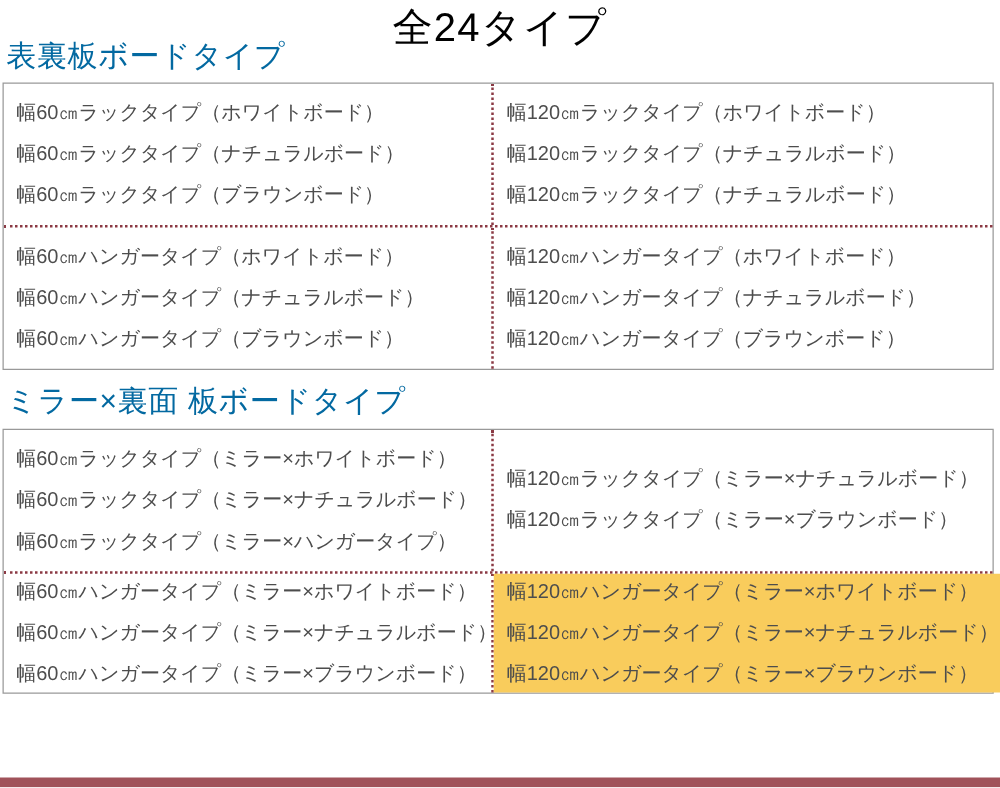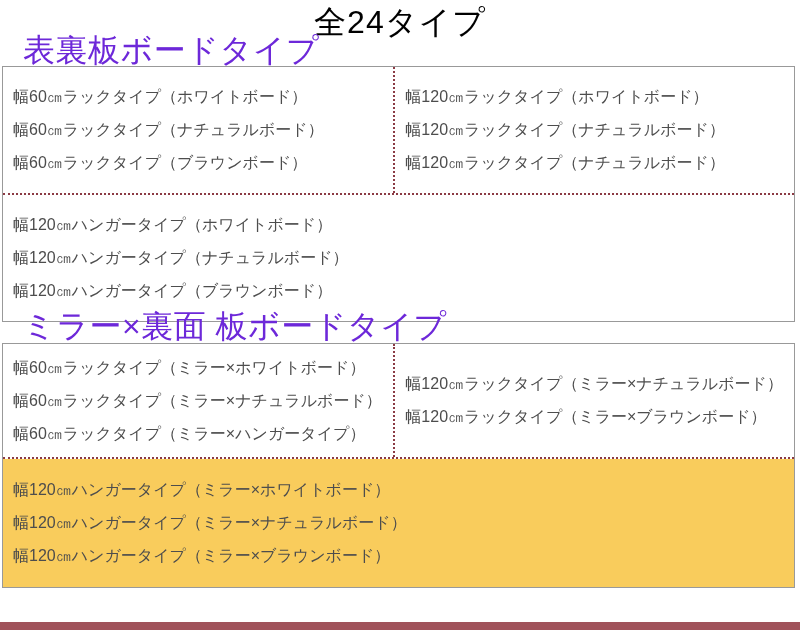--- a/index.html
+++ b/index.html
@@ -17,42 +17,41 @@
     top: 1px; left: 0; right: 0;
     text-align: center;
     font-size: 32px;
     font-weight: 400;
     color: #000000;
     letter-spacing: 1px;
   }
   .section-heading {
     position: absolute;
     left: 5px;
-    font-size: 32px;
+    font-size: 24px;
     font-weight: 500;
-    color: #6d28d9;
+    color: #0369a1;
     letter-spacing: 0.5px;
     white-space: nowrap;
-    margin-left: 18px;
   }
   .heading-1 { top: 29px; }
   .heading-2 { top: 305px; }
 
   .type-table {
     position: absolute;
     left: 2px;
     width: 793px;
     border: 1px solid #999999;
     box-sizing: border-box;
     display: flex;
     flex-direction: column;
     background: #ffffff;
   }
-  .table-1 { top: 66px;  height: 256px; }
-  .table-2 { top: 343px; height: 245px; }
+  .table-1 { top: 66px;  height: 230px; }
+  .table-2 { top: 343px; height: 212px; }
 
   .row-group { display: flex; flex: 1; min-height: 0; }
   .row-group + .row-group { border-top: 2px dotted #8b3a44; }
   .table-2 .group-top { flex: 0 0 113px; }
 
   .cell {
     box-sizing: border-box;
     display: flex;
     flex-direction: column;
     justify-content: center;
@@ -92,20 +91,25 @@
         <div class="type-line">幅60㎝ラックタイプ（ナチュラルボード）</div>
         <div class="type-line">幅60㎝ラックタイプ（ブラウンボード）</div>
       </div>
       <div class="cell cell-right">
         <div class="type-line">幅120㎝ラックタイプ（ホワイトボード）</div>
         <div class="type-line">幅120㎝ラックタイプ（ナチュラルボード）</div>
         <div class="type-line">幅120㎝ラックタイプ（ナチュラルボード）</div>
       </div>
     </div>
     <div class="row-group">
+      <div class="cell cell-left">
+        <div class="type-line">幅60㎝ハンガータイプ（ホワイトボード）</div>
+        <div class="type-line">幅60㎝ハンガータイプ（ナチュラルボード）</div>
+        <div class="type-line">幅60㎝ハンガータイプ（ブラウンボード）</div>
+      </div>
       <div class="cell cell-right">
         <div class="type-line">幅120㎝ハンガータイプ（ホワイトボード）</div>
         <div class="type-line">幅120㎝ハンガータイプ（ナチュラルボード）</div>
         <div class="type-line">幅120㎝ハンガータイプ（ブラウンボード）</div>
       </div>
     </div>
   </div>
 
   <div class="section-heading heading-2">ミラー×裏面 板ボードタイプ</div>
 
@@ -115,20 +119,25 @@
         <div class="type-line">幅60㎝ラックタイプ（ミラー×ホワイトボード）</div>
         <div class="type-line">幅60㎝ラックタイプ（ミラー×ナチュラルボード）</div>
         <div class="type-line">幅60㎝ラックタイプ（ミラー×ハンガータイプ）</div>
       </div>
       <div class="cell cell-right">
         <div class="type-line">幅120㎝ラックタイプ（ミラー×ナチュラルボード）</div>
         <div class="type-line">幅120㎝ラックタイプ（ミラー×ブラウンボード）</div>
       </div>
     </div>
     <div class="row-group">
+      <div class="cell cell-left">
+        <div class="type-line">幅60㎝ハンガータイプ（ミラー×ホワイトボード）</div>
+        <div class="type-line">幅60㎝ハンガータイプ（ミラー×ナチュラルボード）</div>
+        <div class="type-line">幅60㎝ハンガータイプ（ミラー×ブラウンボード）</div>
+      </div>
       <div class="cell cell-right highlight">
         <div class="type-line">幅120㎝ハンガータイプ（ミラー×ホワイトボード）</div>
         <div class="type-line">幅120㎝ハンガータイプ（ミラー×ナチュラルボード）</div>
         <div class="type-line">幅120㎝ハンガータイプ（ミラー×ブラウンボード）</div>
       </div>
     </div>
   </div>
 
   <div class="bottom-bar"></div>
 

